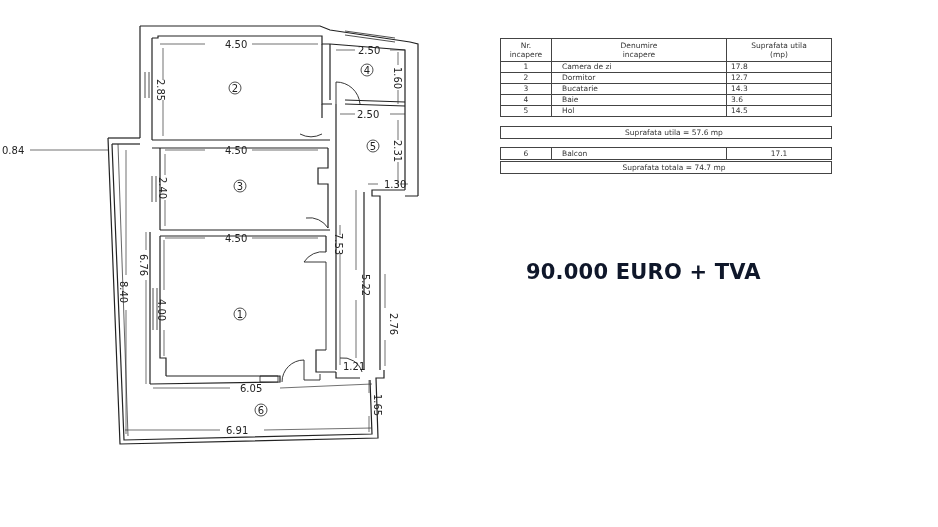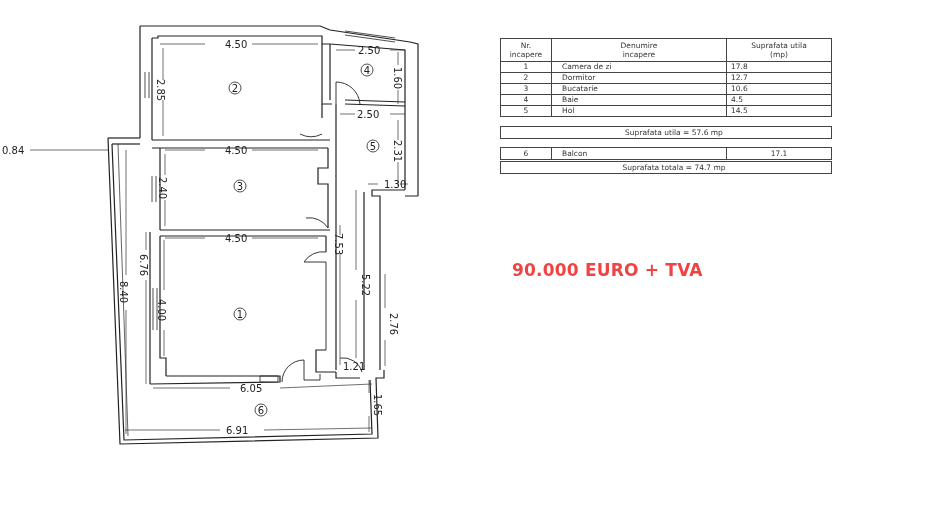--- a/index.html
+++ b/index.html
@@ -11,21 +11,21 @@
   .table-wrap { position: absolute; left: 500px; top: 38px; width: 332px; color: #333; font-size: 7.5px; }
   table.rooms { border-collapse: collapse; width: 100%; }
   table.rooms td, table.rooms th { border: 1px solid #444; padding: 0 4px; font-weight: normal; height: 10px; line-height: 10px; }
   table.rooms th { height: 12px; line-height: 9px; text-align: center; vertical-align: middle; padding: 2px 2px; }
   td.c-nr { width: 42px; text-align: center; }
   td.c-name { width: 160px; text-align: left; padding-left: 10px !important; }
   td.c-area { text-align: left; }
   .sumrow { border: 1px solid #444; height: 11px; line-height: 11px; text-align: center; margin-top: 9px; padding-left: 16px; }
   table.balcony { border-collapse: collapse; width: 100%; margin-top: 8px; }
   table.balcony td { border: 1px solid #444; height: 11px; line-height: 11px; padding: 0 4px; }
-  .price { position: absolute; left: 512px; top: 260px; font-family: "DejaVu Sans", sans-serif; font-weight: bold; font-size: 17px; color: #ef4444; letter-spacing: 0.2px; }
+  .price { position: absolute; left: 526px; top: 260px; font-family: "DejaVu Sans", sans-serif; font-weight: bold; font-size: 21px; color: #0f172a; letter-spacing: 0.2px; }
 </style>
 </head>
 <body>
 
 <svg id="plan" viewBox="0 0 470 460" xmlns="http://www.w3.org/2000/svg">
   <g stroke="#222" stroke-width="1.2" fill="none">
 
     <path d="M140 26 L320 26 L330 30 L410 42 L418 44 L418 196"></path>
     <path d="M152 38 L158 38 L158 36 L322 36 L322 44 L330 44 L405 50 L405 190"></path>
 
@@ -186,26 +186,26 @@
       <td class="c-area">17.8</td>
     </tr>
     <tr>
       <td class="c-nr">2</td>
       <td class="c-name">Dormitor</td>
       <td class="c-area">12.7</td>
     </tr>
     <tr>
       <td class="c-nr">3</td>
       <td class="c-name">Bucatarie</td>
-      <td class="c-area">10.6</td>
+      <td class="c-area">14.3</td>
     </tr>
     <tr>
       <td class="c-nr">4</td>
       <td class="c-name">Baie</td>
-      <td class="c-area">4.5</td>
+      <td class="c-area">3.6</td>
     </tr>
     <tr>
       <td class="c-nr">5</td>
       <td class="c-name">Hol</td>
       <td class="c-area">14.5</td>
     </tr>
   </tbody>
     </table>
 
   <div class="sumrow">Suprafata utila = 57.6 mp</div>

